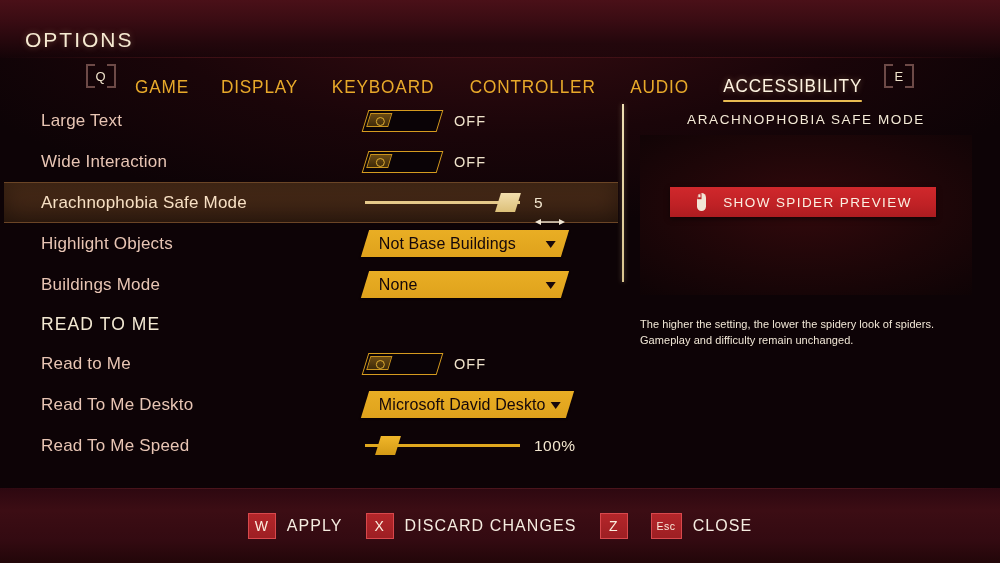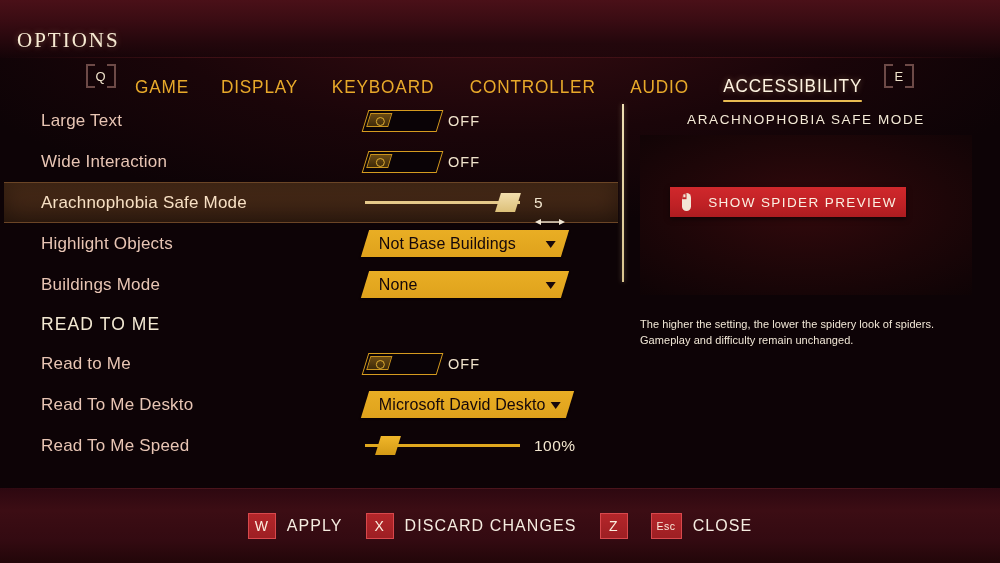--- a/index.html
+++ b/index.html
@@ -28,26 +28,25 @@
   }
   #header-band::after {
     content: "";
     position: absolute;
     left: 0; right: 0; bottom: 0;
     height: 1px;
     background: linear-gradient(90deg, #00000000, #5e1a2088 20%, #5e1a2088 80%, #00000000);
   }
   #page-title {
     position: absolute;
-    left: 17px; top: 28px;
+    left: 25px; top: 28px;
     font-size: 21px;
     letter-spacing: 2.0px;
     color: #f6ead2;
     text-shadow: 0 0 6px rgba(255,200,150,.35);
-    font-family: Liberation Serif, serif;
   }
   
   #tabbar {
     position: absolute;
     left: 0; top: 58px;
     width: 1000px; height: 36px;
     display: flex;
     align-items: center;
     justify-content: center;
     gap: 17px;
@@ -150,21 +149,21 @@
     content: "";
     position: absolute;
     left: 50%; top: 50%;
     width: 7px; height: 7px;
     margin: -3.5px 0 0 -3.5px;
     border: 1.4px solid #e0ae33;
     border-radius: 50%;
     transform: skewX(17deg);
   }
   .toggle-text {
-    margin-left: 8px;
+    margin-left: 14px;
     font-size: 14.5px;
     letter-spacing: 1px;
     color: #f0e3cb;
   }
   
   .dropdown {
     position: relative;
     min-width: 200px;
     height: 27px;
     background: linear-gradient(180deg, #e9ae24 0%, #dfa21c 100%);
@@ -253,21 +252,21 @@
   #preview-box {
     position: relative;
     margin-top: 8px;
     height: 160px;
     background:
       radial-gradient(ellipse 260px 120px at 50% 45%, #32090c 0%, #1d0608 55%, #0d0305 100%);
   }
   #spider-preview-button {
     position: absolute;
     left: 30px; top: 52px;
-    width: 236px; height: 30px;
+    width: 266px; height: 30px;
     background: linear-gradient(180deg, #d0282c 0%, #bf2125 60%, #ad1c20 100%);
     display: flex;
     align-items: center;
     justify-content: center;
     gap: 14px;
     cursor: pointer;
     box-shadow: 0 2px 5px rgba(0,0,0,.55);
   }
   #spider-preview-button .btn-label {
     font-size: 13.5px;

